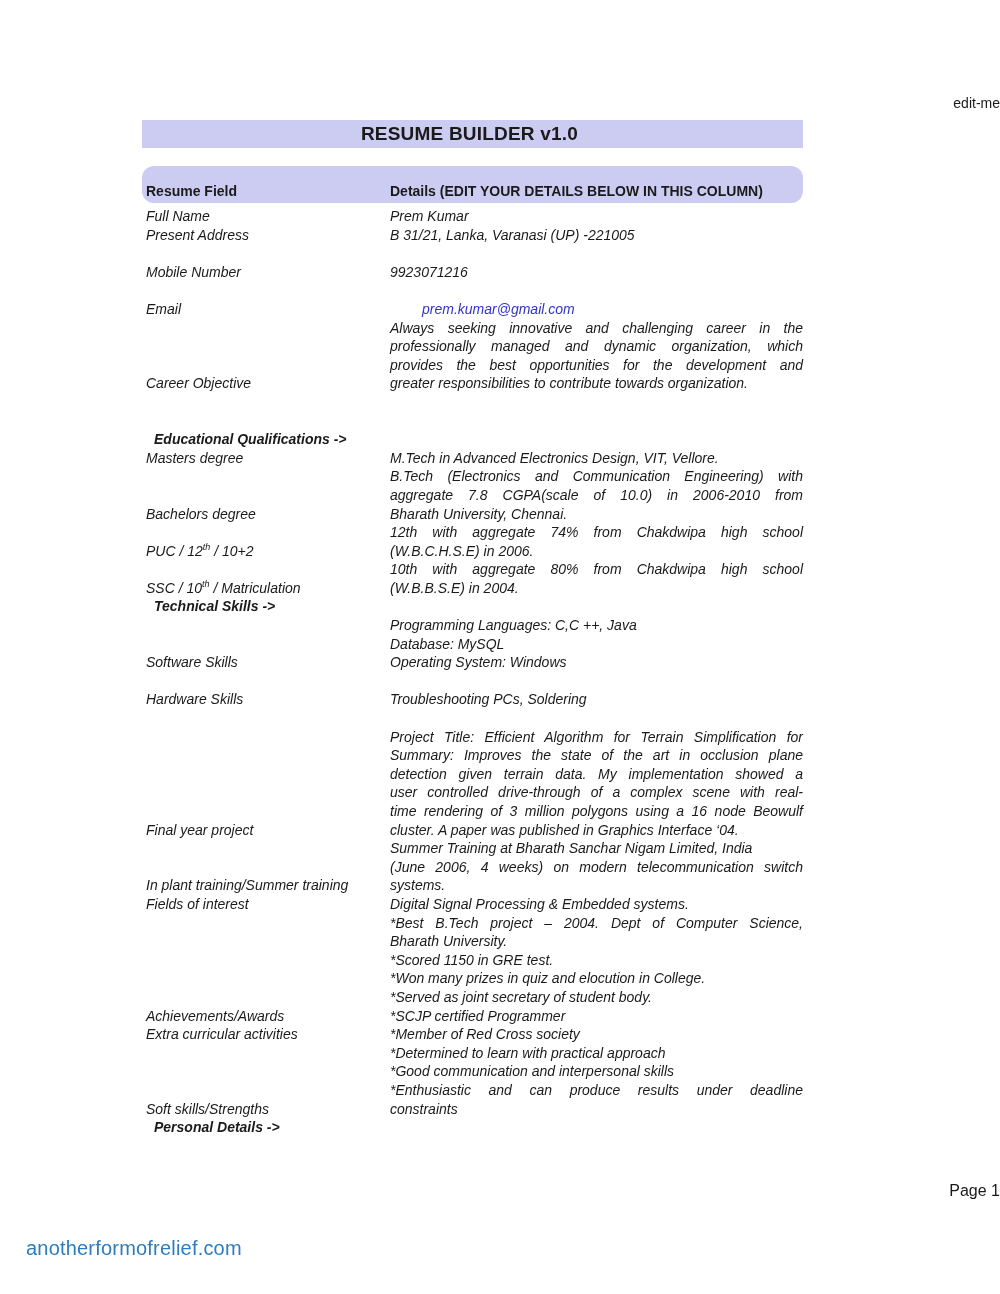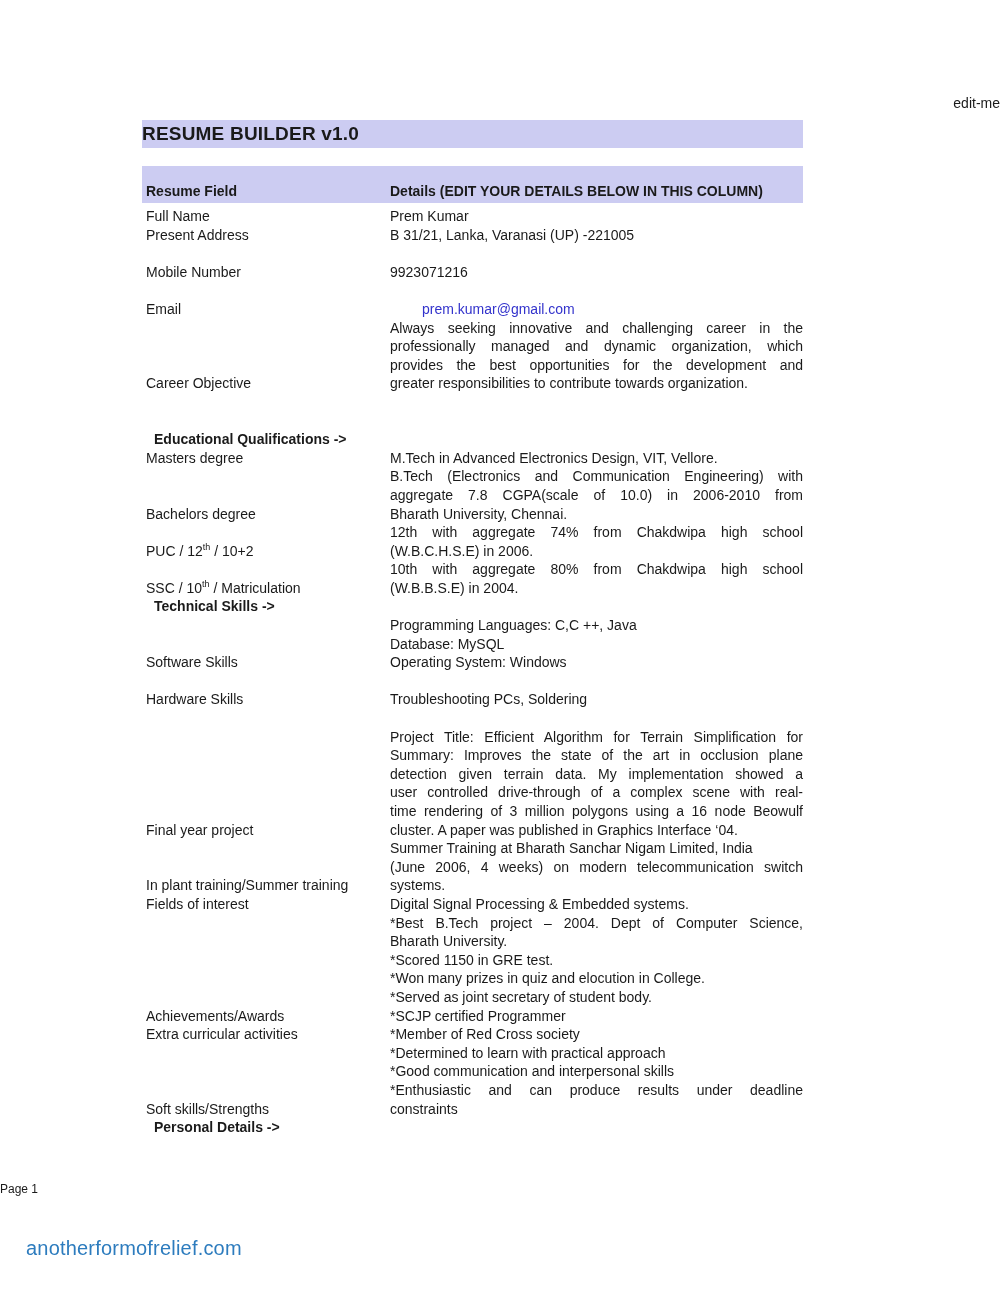--- a/index.html
+++ b/index.html
@@ -11,46 +11,47 @@
     font-family: "Liberation Sans", sans-serif;
     overflow: hidden;
   }
   .edit-me {
     position: absolute; top: 94px; left: 0; width: 100%;
     text-align: right; font-size: 14px; line-height: 18px;
   }
   .sheet { position: absolute; left: 142px; top: 120px; width: 661px; }
   .title-band {
     height: 28px; background: var(--band-bg, #ccccf2);
-    text-align: left; font-weight: bold; font-size: 19px;
+    text-align: center; font-weight: bold; font-size: 19px;
     line-height: 28px; padding-right: 6px; margin-bottom: 18px;
     letter-spacing: 0.2px;
   }
   .header-band {
     height: 37px; background: var(--band-bg, #ccccf2);
     display: flex; align-items: flex-end; padding-bottom: 2px;
     font-weight: bold;
-  }
-  .rows { margin-top: 4px; }
+    border-radius: 12px;
+  }
+  .rows { margin-top: 4px; font-style: italic; }
   .row { display: flex; align-items: flex-end; }
   .cell-label { flex: 0 0 248px; padding-left: 4px; }
   .cell-value { flex: 1; min-width: 0; }
   .header-band, .row, .cell-label, .cell-value, .ln {
     font-size: 14px; line-height: 18.6px;
   }
   .section .cell-label { font-weight: bold; margin-left: 8px; }
   .ln { text-align: left; }
   .ln.j { text-align: justify; text-align-last: justify; text-justify: inter-word; }
   .sp  { height: 18.6px; }
   .sp2 { height: 37.2px; }
   sup { font-size: 9px; line-height: 0; vertical-align: super; }
   .email-link { color: var(--email-link, #3333cc); cursor: pointer; margin-left: 32px; }
   .page-number {
     position: absolute; top: 1182px; left: 0; width: 100%;
-    text-align: left; font-size: 12px;
+    text-align: right; font-size: 16px;
   }
   .footer-link {
     position: absolute; left: 26px; top: 1237px;
     font-size: 20px; font-weight: normal; letter-spacing: 0.2px;
     color: var(--footer-link, #2d7cbe); cursor: pointer;
   }
 </style>
 </head>
 <body>
 

